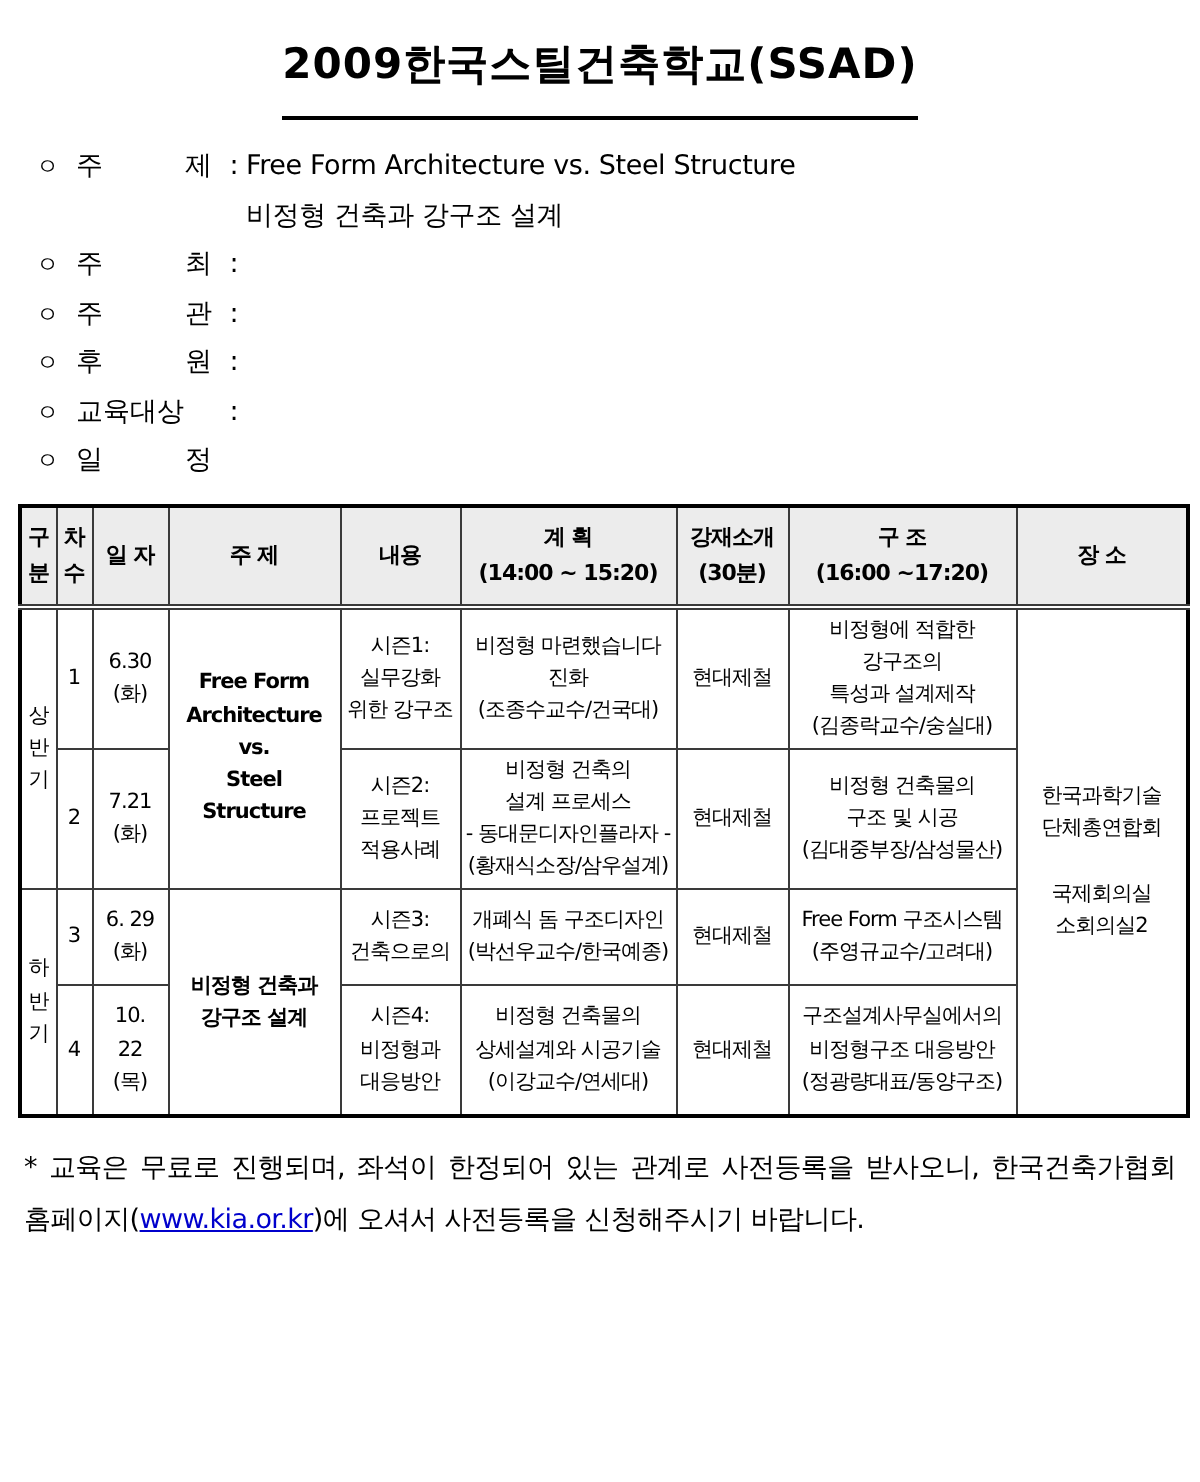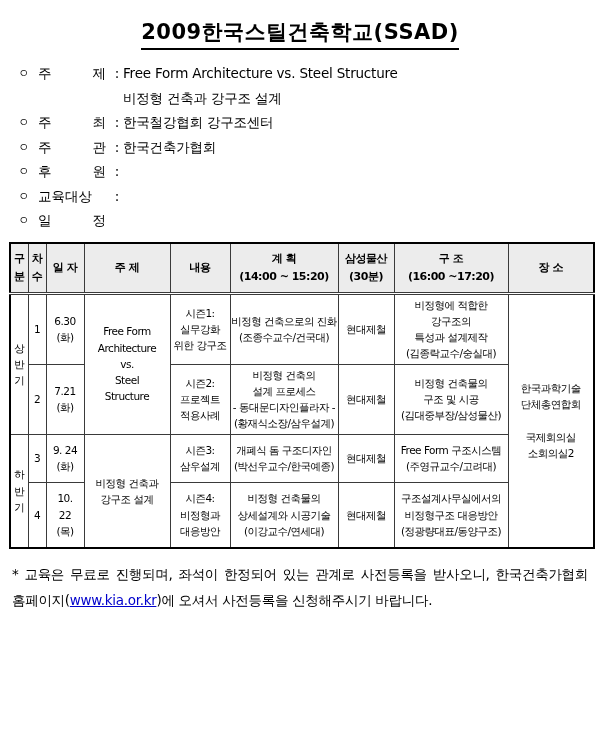--- a/index.html
+++ b/index.html
@@ -1,41 +1,41 @@
 <!DOCTYPE html>
 <html><head>
 <meta charset="utf-8">
 <style>
   html,body{margin:0;padding:0;background:#fff;color:#000;}
   body{width:600px;height:741px;overflow:hidden;font-family:"DejaVu Sans",sans-serif;}
   .page{padding:0 9px;}
 
   .title-wrap{text-align:center;margin-top:18px;}
   .title{font-size:21px;font-weight:bold;letter-spacing:0.5px;
-         border-bottom:2px solid #000;padding-bottom:2px;display:inline-block;}
+         border-bottom:2px solid #000;padding-bottom:12px;display:inline-block;}
 
   .intro{margin:23px 3px 0 3px;font-size:13.5px;line-height:27px;
          text-align:justify;text-indent:40px;letter-spacing:-0.2px;word-break:keep-all;}
 
   .info-list{margin-top:11px;font-size:13.5px;}
   .info-item{display:flex;line-height:24.5px;align-items:flex-start;}
   .info-bullet{width:20px;padding-left:9px;font-size:11.5px;line-height:24.5px;}
   .info-label{width:68px;text-align:justify;text-align-last:justify;margin-right:5px;font-weight:500;}
   .info-colon{width:12px;text-align:center;}
   .info-value{white-space:pre-line;letter-spacing:-0.2px;}
 
   table.schedule{border-collapse:collapse;width:584px;margin:9px auto 0 auto;
                  table-layout:fixed;border:2px solid #000;}
   .schedule th,.schedule td{border:1px solid #3a3a3a;text-align:center;vertical-align:middle;
                  font-size:10.5px;line-height:1.55;white-space:pre-line;padding:2px 0;
                  letter-spacing:-0.5px;word-break:keep-all;overflow:hidden;}
   .schedule thead th{background:#ececec;font-weight:bold;font-size:11px;
                  border-bottom:3px double #3a3a3a;height:44px;}
   .row-1{height:56px;}.row-2{height:62px;}.row-3{height:48px;}.row-4{height:66px;}
-  .topic-cell{font-weight:normal;font-size:11px;}
+  .topic-cell{font-weight:bold;font-size:11px;}
   .group-cell{font-size:11px;line-height:1.5;}
 
   .footer-note{margin:12px 3px 0 3px;font-size:13.5px;line-height:26px;
                text-align:justify;letter-spacing:-0.3px;word-break:keep-all;}
   .link-underline{text-decoration:underline;font-weight:500;}
 </style>
 </head>
 <body>
 
 <div class="page">
@@ -50,27 +50,25 @@
       <span class="info-bullet">ㅇ</span>
       <span class="info-label">주 제</span>
       <span class="info-colon">:</span>
       <span class="info-value">Free Form Architecture vs. Steel Structure
 비정형 건축과 강구조 설계</span>
     </div>
     <div class="info-item">
       <span class="info-bullet">ㅇ</span>
       <span class="info-label">주 최</span>
       <span class="info-colon">:</span>
-      <span class="info-value">한국철강협회 강구조센터</span>
     </div>
     <div class="info-item">
       <span class="info-bullet">ㅇ</span>
       <span class="info-label">주 관</span>
       <span class="info-colon">:</span>
-      <span class="info-value">한국건축가협회</span>
     </div>
     <div class="info-item">
       <span class="info-bullet">ㅇ</span>
       <span class="info-label">후 원</span>
       <span class="info-colon">:</span>
     </div>
     <div class="info-item">
       <span class="info-bullet">ㅇ</span>
       <span class="info-label">교육대상</span>
       <span class="info-colon">:</span>
@@ -99,21 +97,21 @@
       <tr>
         <th>구
 분</th>
         <th>차
 수</th>
         <th>일 자</th>
         <th>주  제</th>
         <th>내용</th>
         <th>계 획
 (14:00 ~ 15:20)</th>
-        <th>삼성물산
+        <th>강재소개
 (30분)</th>
         <th>구 조
 (16:00 ~17:20)</th>
         <th>장 소</th>
       </tr>
     </thead>
     <tbody>
       <tr class="row-1">
         <td class="group-cell" rowspan="2">상
 반
@@ -122,21 +120,21 @@
         <td>6.30
 (화)</td>
         <td class="topic-cell" rowspan="2">Free Form
 Architecture
 vs.
 Steel
 Structure</td>
         <td>시즌1:
 실무강화
 위한 강구조</td>
-        <td>비정형 건축으로의 진화
+        <td>비정형 마련했습니다 진화
 (조종수교수/건국대)</td>
         <td>현대제철</td>
         <td>비정형에 적합한 강구조의
 특성과 설계제작
 (김종락교수/숭실대)</td>
         <td rowspan="4">한국과학기술
 단체총연합회
 
 국제회의실
 소회의실2</td>
@@ -155,26 +153,26 @@
         <td>현대제철</td>
         <td>비정형 건축물의
 구조 및 시공
 (김대중부장/삼성물산)</td>
       </tr>
       <tr class="row-3">
         <td class="group-cell" rowspan="2">하
 반
 기</td>
         <td>3</td>
-        <td>9. 24
+        <td>6. 29
 (화)</td>
         <td class="topic-cell" rowspan="2">비정형 건축과
 강구조 설계</td>
         <td>시즌3:
-삼우설계</td>
+건축으로의</td>
         <td>개폐식 돔 구조디자인
 (박선우교수/한국예종)</td>
         <td>현대제철</td>
         <td>Free Form 구조시스템
 (주영규교수/고려대)</td>
       </tr>
       <tr class="row-4">
         <td>4</td>
         <td>10.
 22

